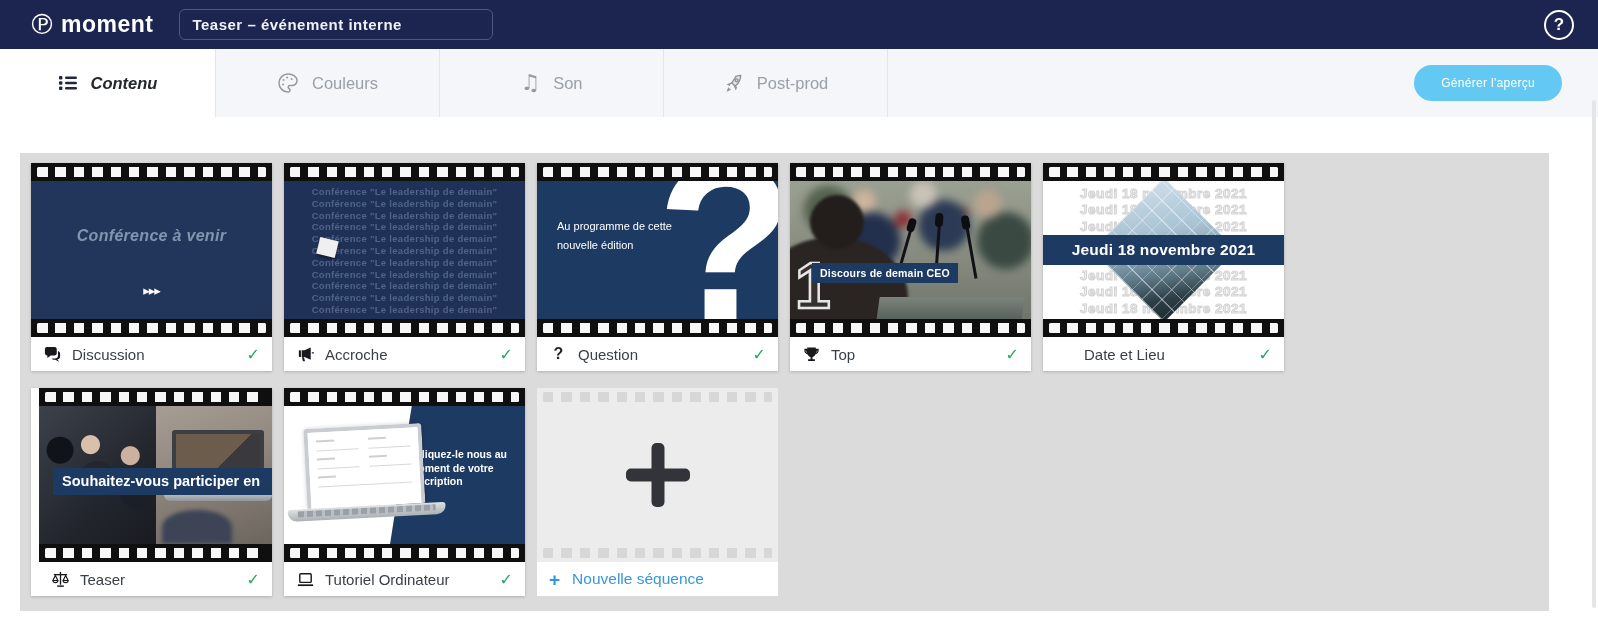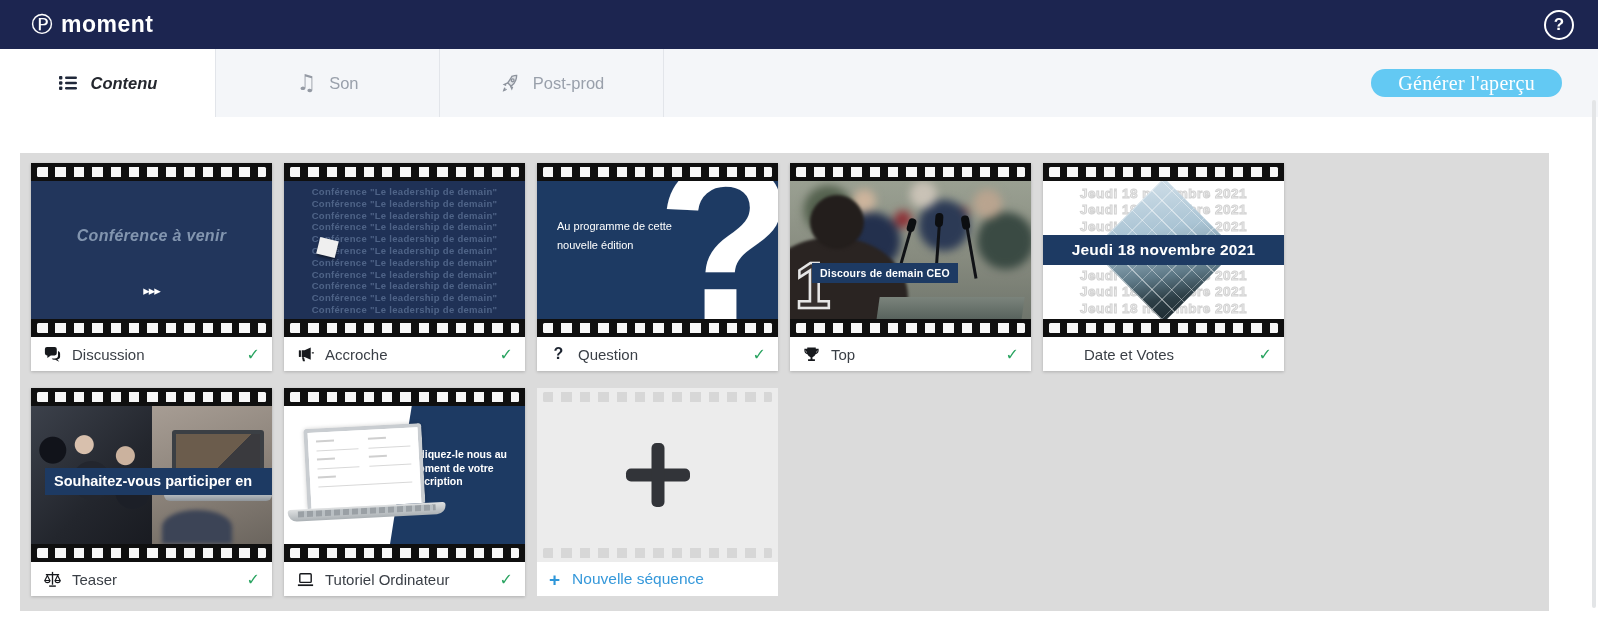--- a/index.html
+++ b/index.html
@@ -40,22 +40,22 @@
   .tab.first { width: 215px; border-left: none; font-style: italic; }
   .tab.active { background: #fff; color: #24272e; font-weight: bold; }
   .tab .ticon { display: flex; align-items: center; }
   .music-glyph { font-family: "DejaVu Sans", sans-serif; font-size: 22px; color: #949aa4; line-height: 1; }
   .tabbar-rest {
     flex: 1; border-left: 1px solid #e2e5ea; display: flex; align-items: center;
     justify-content: flex-end; padding-right: 36px;
   }
   .generate-btn {
     background: #63c9f3; color: #fff; border: none; border-radius: 22px;
-    height: 28px; padding: 0 27px; font-size: 20px; letter-spacing: .3px;
-    font-family: Liberation Serif, serif; cursor: pointer;
+    height: 36px; padding: 0 27px; font-size: 12px; letter-spacing: .3px;
+    font-family: Liberation Sans, sans-serif; cursor: pointer;
   }
   
   .panel { position: absolute; left: 20px; top: 153px; width: 1529px; height: 458px; background: #dbdbdb; }
   .scroll-strip { position: absolute; right: 2px; top: 100px; width: 4px; height: 508px; background: #e3e5e7; border-radius: 2px; }
   
   .card {
     position: absolute; width: 241px; height: 208px; background: #fff;
     box-shadow: 0 1px 3px rgba(0,0,0,.2); cursor: pointer;
   }
   .strip { height: 18px; background: #0f0f0f; position: relative; }
@@ -172,40 +172,53 @@
   .new-label { color: #3598da; font-size: 15.5px; }
 </style>
 </head>
 <body>
 
 <div class="topbar">
   <div class="logo">
     <span class="logo-glyph">℗</span>
     <span class="logo-text">moment</span>
   </div>
+  <input class="project-input" type="text" value="Teaser – événement interne" style="">
   <div class="help-circle">
     <span>?</span>
   </div>
 </div>
 
 <div class="tabbar">
   <div class="tab first active">
     <span class="ticon">
       <svg width="20" height="20" viewBox="0 0 20 20" fill="#20283a">
           <rect x="1" y="3" width="3.4" height="3.4" rx="1"></rect>
           <rect x="1" y="8.3" width="3.4" height="3.4" rx="1"></rect>
           <rect x="1" y="13.6" width="3.4" height="3.4" rx="1"></rect>
           <rect x="7" y="3.4" width="12" height="2.6" rx="1.3"></rect>
           <rect x="7" y="8.7" width="12" height="2.6" rx="1.3"></rect>
           <rect x="7" y="14" width="12" height="2.6" rx="1.3"></rect>
         </svg>
     </span>
     <span>Contenu</span>
   </div>
   <div class="tab">
+    <span class="ticon">
+      <svg width="22" height="22" viewBox="0 0 22 22" fill="none" stroke="#949aa4" stroke-width="1.5">
+          <path d="M11 2a9 9 0 1 0 0 18c1.4 0 2-.8 2-1.7 0-.8-.6-1.3-1.1-1.8-.4-.4-.7-.8-.7-1.3 0-.9.8-1.6 1.8-1.6H15a5 5 0 0 0 5-5c0-3.9-4-6.6-9-6.6z"></path>
+          <circle cx="6.5" cy="8" r="1" fill="#949aa4" stroke="none"></circle>
+          <circle cx="10.2" cy="5.6" r="1" fill="#949aa4" stroke="none"></circle>
+          <circle cx="14.6" cy="7" r="1" fill="#949aa4" stroke="none"></circle>
+          <circle cx="6" cy="12.5" r="1" fill="#949aa4" stroke="none"></circle>
+        </svg>
+    </span>
+    <span>Couleurs</span>
+  </div>
+  <div class="tab">
     <span class="ticon music-glyph">♫</span>
     <span>Son</span>
   </div>
   <div class="tab">
     <span class="ticon">
       <svg width="21" height="21" viewBox="0 0 22 22" fill="none" stroke="#8d939d" stroke-width="1.4">
           <path d="M13.5 3.5c2.8-1 5-1 5-1s0 2.2-1 5c-.8 2.2-2.3 4.6-4.8 6.3l-3.5-3.5c1.7-2.5 4.1-6 4.3-6.8z" fill="#8d939d" fill-opacity=".18"></path>
           <circle cx="14.3" cy="7.7" r="1.5"></circle>
           <path d="M9.2 10.3 5.5 12l2 .9M11.7 12.8l1.7 3.7.9-2.1M6.5 15.5c-1 1-1.6 3-1.6 3s2-.6 3-1.6"></path>
         </svg>
@@ -324,27 +337,27 @@
         <span class="date-line">Jeudi 18 novembre 2021</span>
         <span class="date-line">Jeudi 18 novembre 2021</span>
         <span class="date-line">Jeudi 18 novembre 2021</span>
       </div>
       <div class="date-diamond"></div>
       <div class="date-banner">Jeudi 18 novembre 2021</div>
     </div>
     <div class="strip"></div>
     <div class="cardfoot">
       <span class="ficon"></span>
-      <span class="flabel">Date et Votes</span>
-      <span class="spacer"></span>
-      <span class="check">✓</span>
-    </div>
-  </div>
-
-  <div class="card" style="left:11px; top:235px;">
+      <span class="flabel">Date et Lieu</span>
+      <span class="spacer"></span>
+      <span class="check">✓</span>
+    </div>
+  </div>
+
+  <div class="card" style="left:11px; top:235px;padding-left:8px;">
     <div class="strip"></div>
     <div class="thumb">
       <div class="votes-left"></div>
       <div class="votes-right">
         <div class="votes-laptop"></div>
         <div class="votes-hand"></div>
       </div>
       <div class="votes-banner">Souhaitez-vous participer en</div>
     </div>
     <div class="strip"></div>

